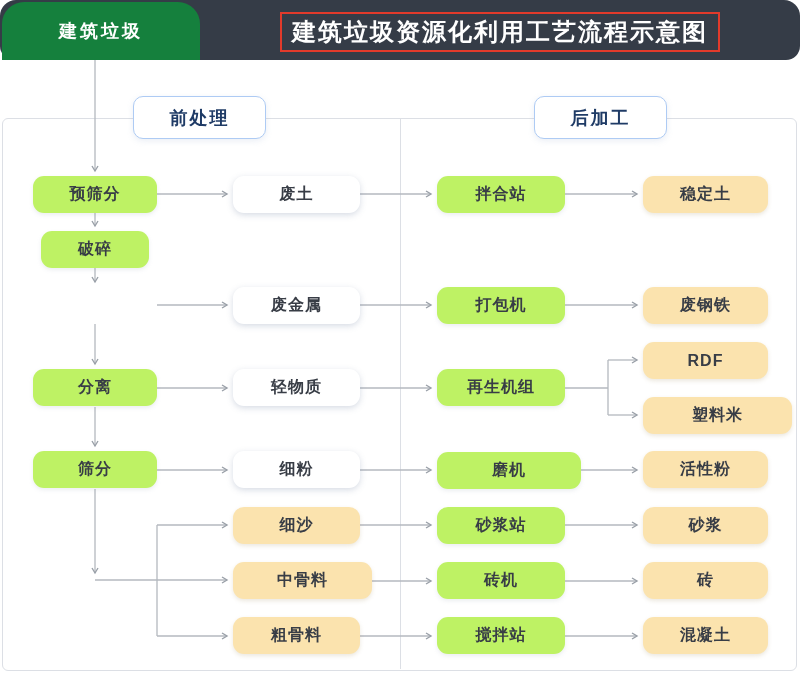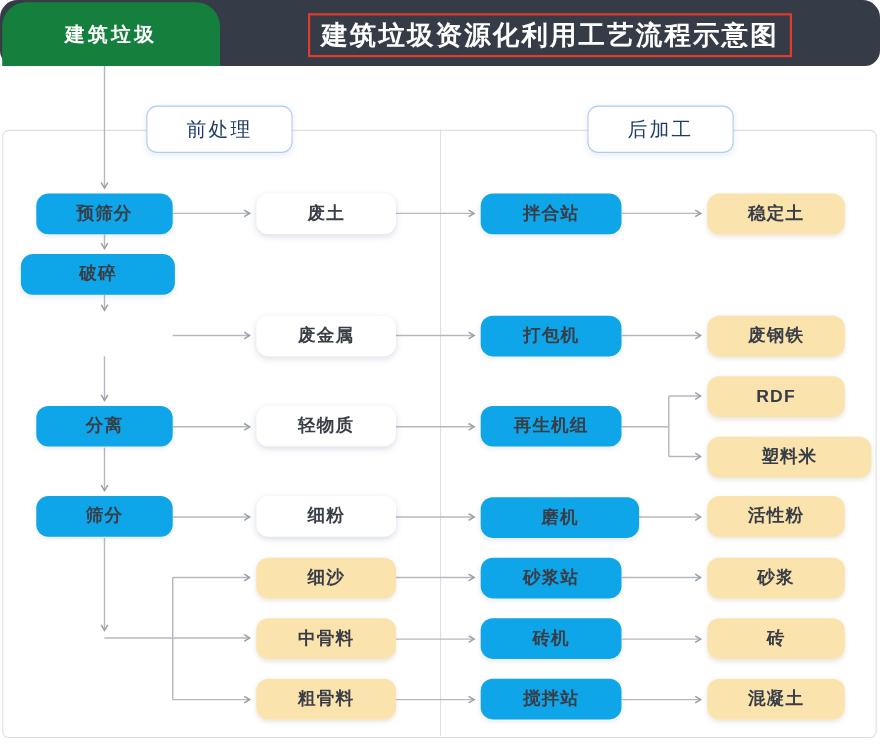--- a/index.html
+++ b/index.html
@@ -33,34 +33,34 @@
   }
   .divider{
     position:absolute;left:400px;top:118px;width:1px;height:551px;
     background:#dcdfe5;
   }
   
   .sec-header{
     position:absolute;top:96px;height:41px;width:131px;
     background:#ffffff;border:1.5px solid #aecbf4;border-radius:10px;
     display:flex;align-items:center;justify-content:center;
-    color:#1f3b66;font-size:18px;font-weight:normal;letter-spacing:2px;
+    color:#1f3b66;font-size:18px;font-weight:bold;letter-spacing:2px;
     z-index:3;box-shadow:0 2px 6px rgba(140,160,200,0.18);
   }
   .sec-pre{left:133px;}
   .sec-post{left:534px;}
   
   .connectors{position:absolute;left:0;top:0;z-index:1;pointer-events:none;}
   
   .node{
     position:absolute;height:37px;border-radius:11px;z-index:2;
     display:flex;align-items:center;justify-content:center;
     font-size:16px;font-weight:600;color:#383d46;letter-spacing:1px;white-space:nowrap;
   }
-  .node.blue{background:#0ea5e9;box-shadow:0 2px 4px rgba(150,160,180,0.18);}
+  .node.blue{background:#bef264;box-shadow:0 2px 4px rgba(150,160,180,0.18);}
   .node.white{background:#ffffff;box-shadow:0 2px 6px rgba(120,135,165,0.30);}
   .node.yellow{background:#fbe3ae;box-shadow:0 2px 4px rgba(170,150,110,0.22);}
 </style>
 </head>
 <body>
 
 <div class="stage">
 
   <div class="topbar">
     <div class="title-zone">
@@ -116,30 +116,30 @@
       <path d="M608,360 V415"></path>
       <path d="M608,360 H637" marker-end="url(#arw)"></path>
       <path d="M608,415 H637" marker-end="url(#arw)"></path>
     </g>
   </svg>
 
   <div class="sec-header sec-pre">前处理</div>
   <div class="sec-header sec-post">后加工</div>
 
   <div class="node blue" style="left:33px;top:176px;width:124px">预筛分</div>
-  <div class="node blue" style="left:19px;top:231px;width:140px">破碎</div>
+  <div class="node blue" style="left:41px;top:231px;width:108px">破碎</div>
   <div class="node blue" style="left:33px;top:369px;width:124px">分离</div>
   <div class="node blue" style="left:33px;top:451px;width:124px">筛分</div>
 
   <div class="node white" style="left:233px;top:176px;width:127px">废土</div>
   <div class="node white" style="left:233px;top:287px;width:127px">废金属</div>
   <div class="node white" style="left:233px;top:369px;width:127px">轻物质</div>
   <div class="node white" style="left:233px;top:451px;width:127px">细粉</div>
   <div class="node yellow" style="left:233px;top:507px;width:127px">细沙</div>
-  <div class="node yellow" style="left:233px;top:562px;width:127px">中骨料</div>
+  <div class="node yellow" style="left:233px;top:562px;width:139px">中骨料</div>
   <div class="node yellow" style="left:233px;top:617px;width:127px">粗骨料</div>
 
   <div class="node blue" style="left:437px;top:176px;width:128px">拌合站</div>
   <div class="node blue" style="left:437px;top:287px;width:128px">打包机</div>
   <div class="node blue" style="left:437px;top:369px;width:128px">再生机组</div>
   <div class="node blue" style="left:437px;top:452px;width:144px">磨机</div>
   <div class="node blue" style="left:437px;top:507px;width:128px">砂浆站</div>
   <div class="node blue" style="left:437px;top:562px;width:128px">砖机</div>
   <div class="node blue" style="left:437px;top:617px;width:128px">搅拌站</div>
 

